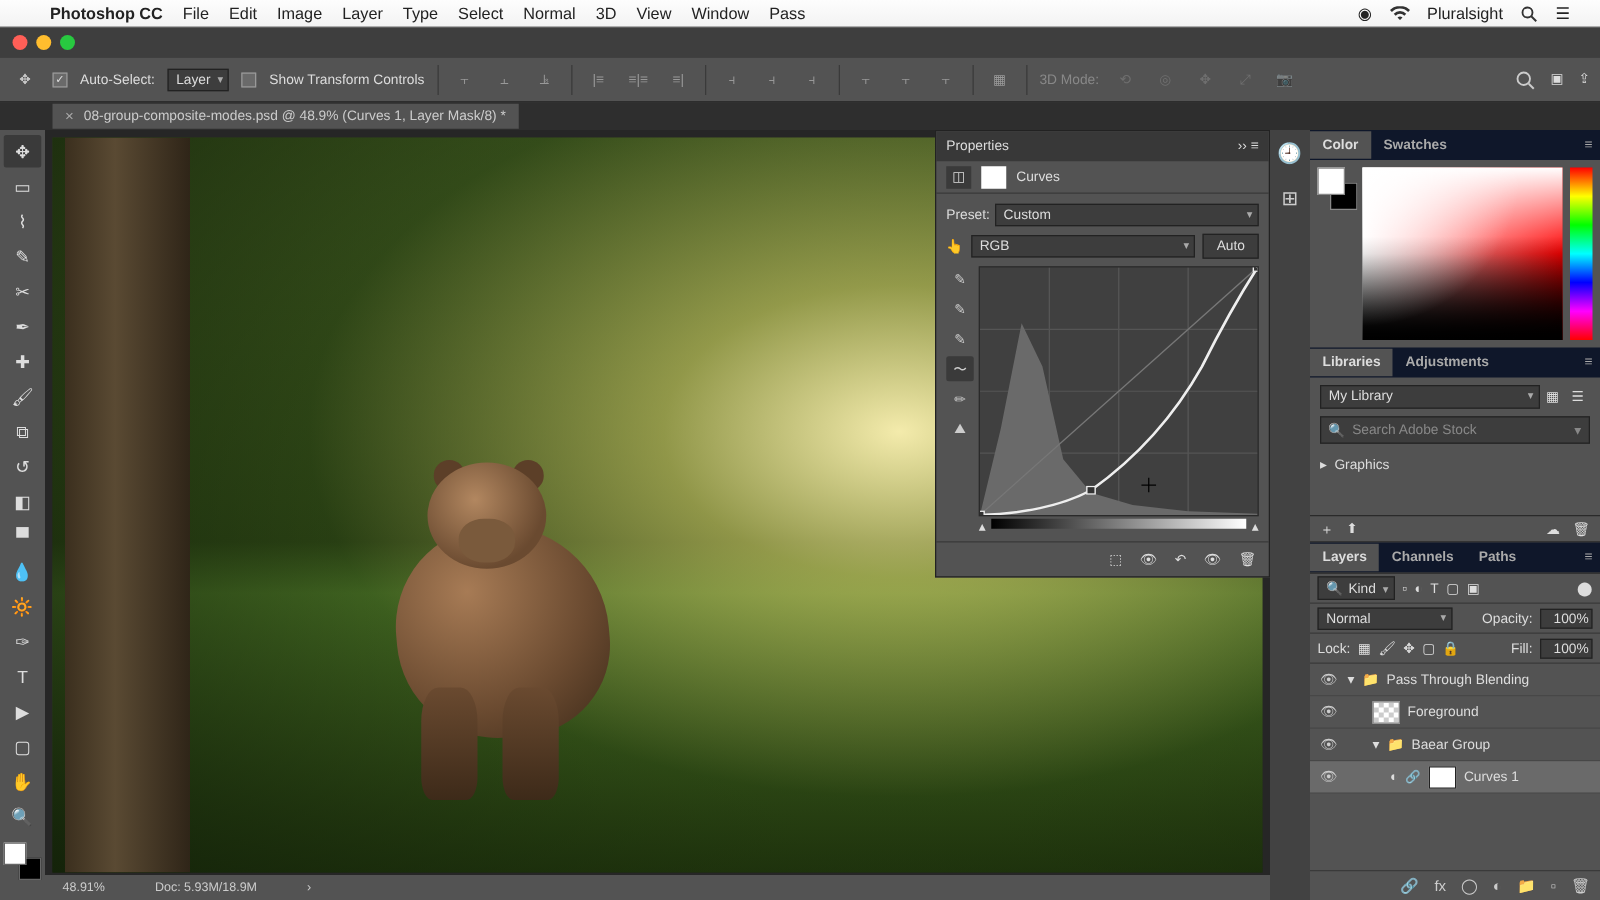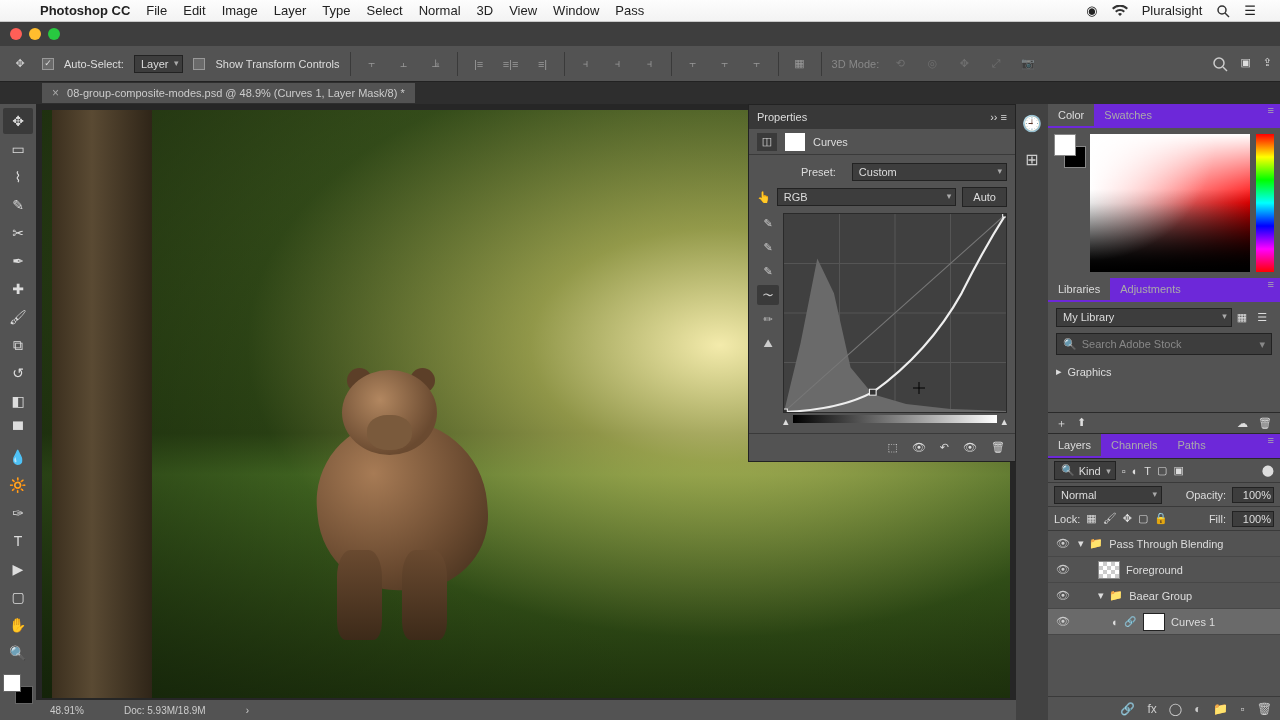--- a/index.html
+++ b/index.html
@@ -59,39 +59,39 @@
 .trunk { position: absolute; left: 10px; top: 0; width: 100px; height: 100%; background: linear-gradient(90deg,#3b2f1e,#5a4a33 40%,#2f2518); }
 
 .status-bar { position: absolute; bottom: 0; left: 0; right: 0; height: 20px; background: #535353; color: #ccc; font-size: 10px; display: flex; align-items: center; padding: 0 14px; gap: 40px; }
 
 
 .properties-panel { position: absolute; right: 0; top: 0; width: 268px; height: 358px; background: #535353; border: 1px solid #222; color: #ddd; font-size: 11px; display: flex; flex-direction: column; }
 .panel-header { background: #383838; height: 24px; display: flex; align-items: center; padding: 0 8px; justify-content: space-between; }
 .panel-sub { height: 26px; display: flex; align-items: center; gap: 8px; padding: 0 8px; border-bottom: 1px solid #3a3a3a; }
 .panel-sub .thumb { width: 20px; height: 18px; background: #3a3a3a; display: flex; align-items: center; justify-content: center; }
 .panel-body { flex: 1; padding: 8px; display: flex; flex-direction: column; gap: 6px; }
-.preset-row { display: flex; align-items: center; gap: 16px; margin-left: 44px; }
+.preset-row { display: flex; align-items: center; gap: 4px; }
 .preset-row .select { flex: 1; }
 .channel-row { display: flex; gap: 6px; align-items: center; }
 .btn-auto { background: #3d3d3d; border: 1px solid #222; padding: 3px 10px; color: #ddd; }
 
 .curves-area { display: flex; gap: 4px; flex: 1; }
 .curve-tools { width: 22px; display: flex; flex-direction: column; gap: 4px; }
 .curve-tools span { height: 20px; display: flex; align-items: center; justify-content: center; color: #ccc; }
 .curve-tools span.active { background: #3a3a3a; border-radius: 2px; }
 .graph-wrap { flex: 1; display: flex; flex-direction: column; }
 .graph { flex: 1; background: #404040; position: relative; border: 1px solid #2a2a2a; }
 .panel-footer { height: 28px; display: flex; align-items: center; justify-content: flex-end; gap: 14px; padding: 0 10px; border-top: 1px solid #3a3a3a; }
 
 
 .right-dock-strip { width: 32px; background: #424242; display: flex; flex-direction: column; align-items: center; padding-top: 8px; gap: 14px; }
 .right-dock-strip span { width: 22px; height: 22px; display: flex; align-items: center; justify-content: center; color: #ccc; }
 
 .right-panels { width: 232px; background: #535353; display: flex; flex-direction: column; color: #ddd; font-size: 11px; }
-.tab-row { height: 24px; background: #6d28d9; display: flex; align-items: flex-start; }
+.tab-row { height: 24px; background: #0f172a; display: flex; align-items: center; font-weight: bold; }
 .tab { padding: 5px 10px; color: #aaa; }
 .tab.active { background: #535353; color: #ddd; }
 .tab-row .menu { margin-left: auto; padding: 0 6px; color: #aaa; }
 
 .color-panel { height: 150px; display: flex; gap: 6px; padding: 6px; }
 .color-fb { position: relative; width: 30px; }
 .color-fb .fg { width: 22px; height: 22px; background: #fff; border: 1px solid #888; position: absolute; top: 0; left: 0; z-index: 2; }
 .color-fb .bg { width: 22px; height: 22px; background: #000; border: 1px solid #888; position: absolute; top: 12px; left: 10px; }
 .spectrum { flex: 1; background: linear-gradient(to bottom, rgba(255,255,255,1),rgba(255,255,255,0) 50%,rgba(0,0,0,0) 50%,rgba(0,0,0,1)), linear-gradient(to right, #fff,#f00); position: relative; }
 .spectrum::after { content:""; position:absolute; inset:0; background: radial-gradient(circle at 0% 0%, rgba(255,255,255,.9), transparent 60%), linear-gradient(to top, #000, transparent 60%); }

